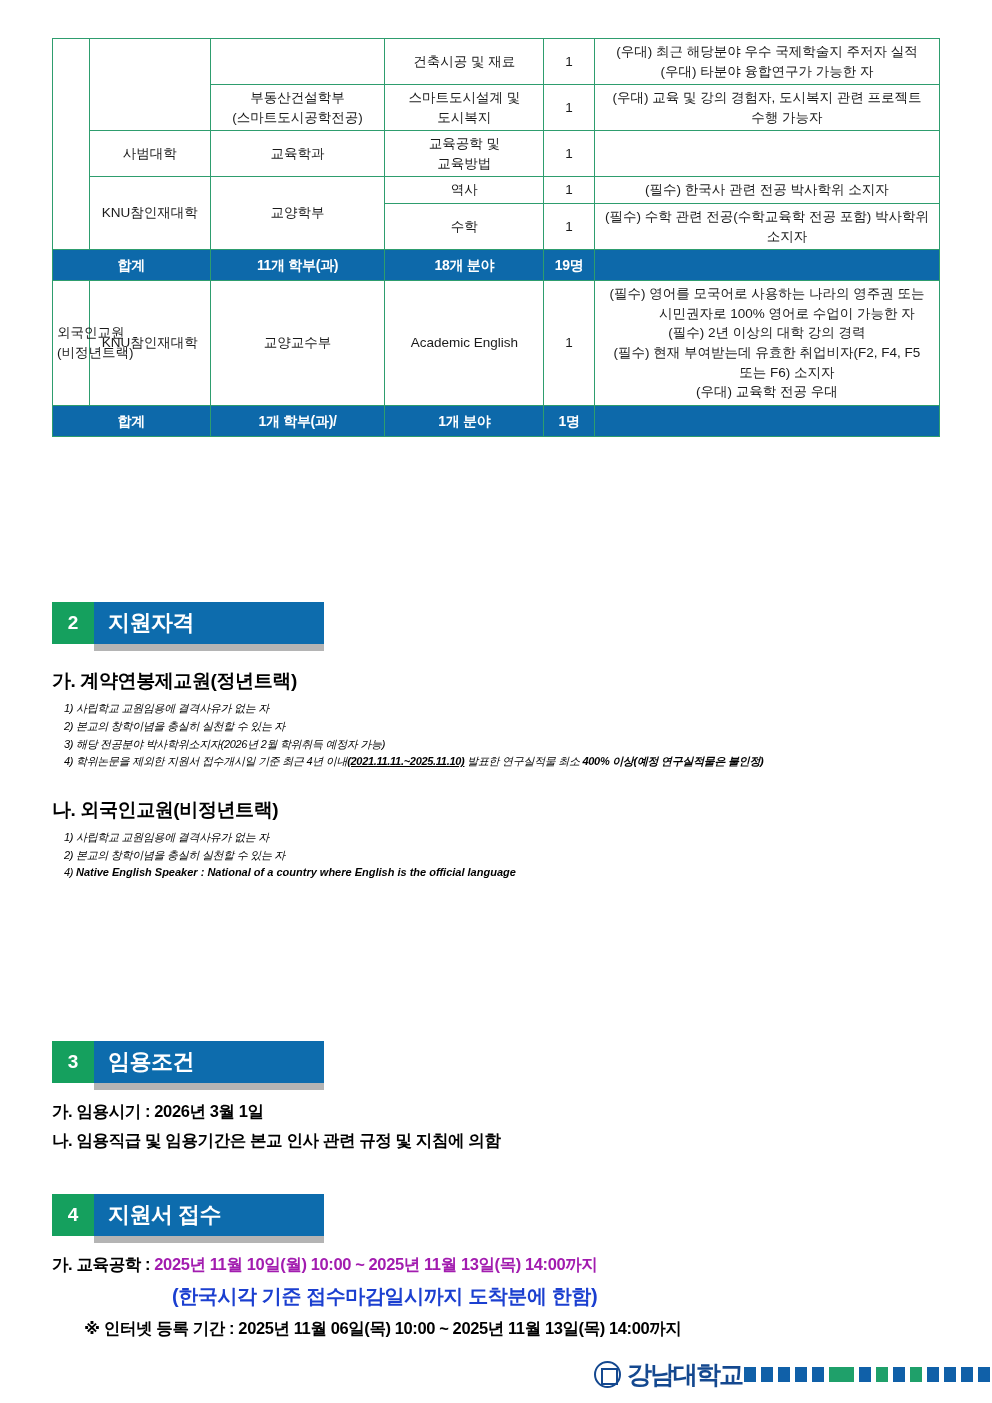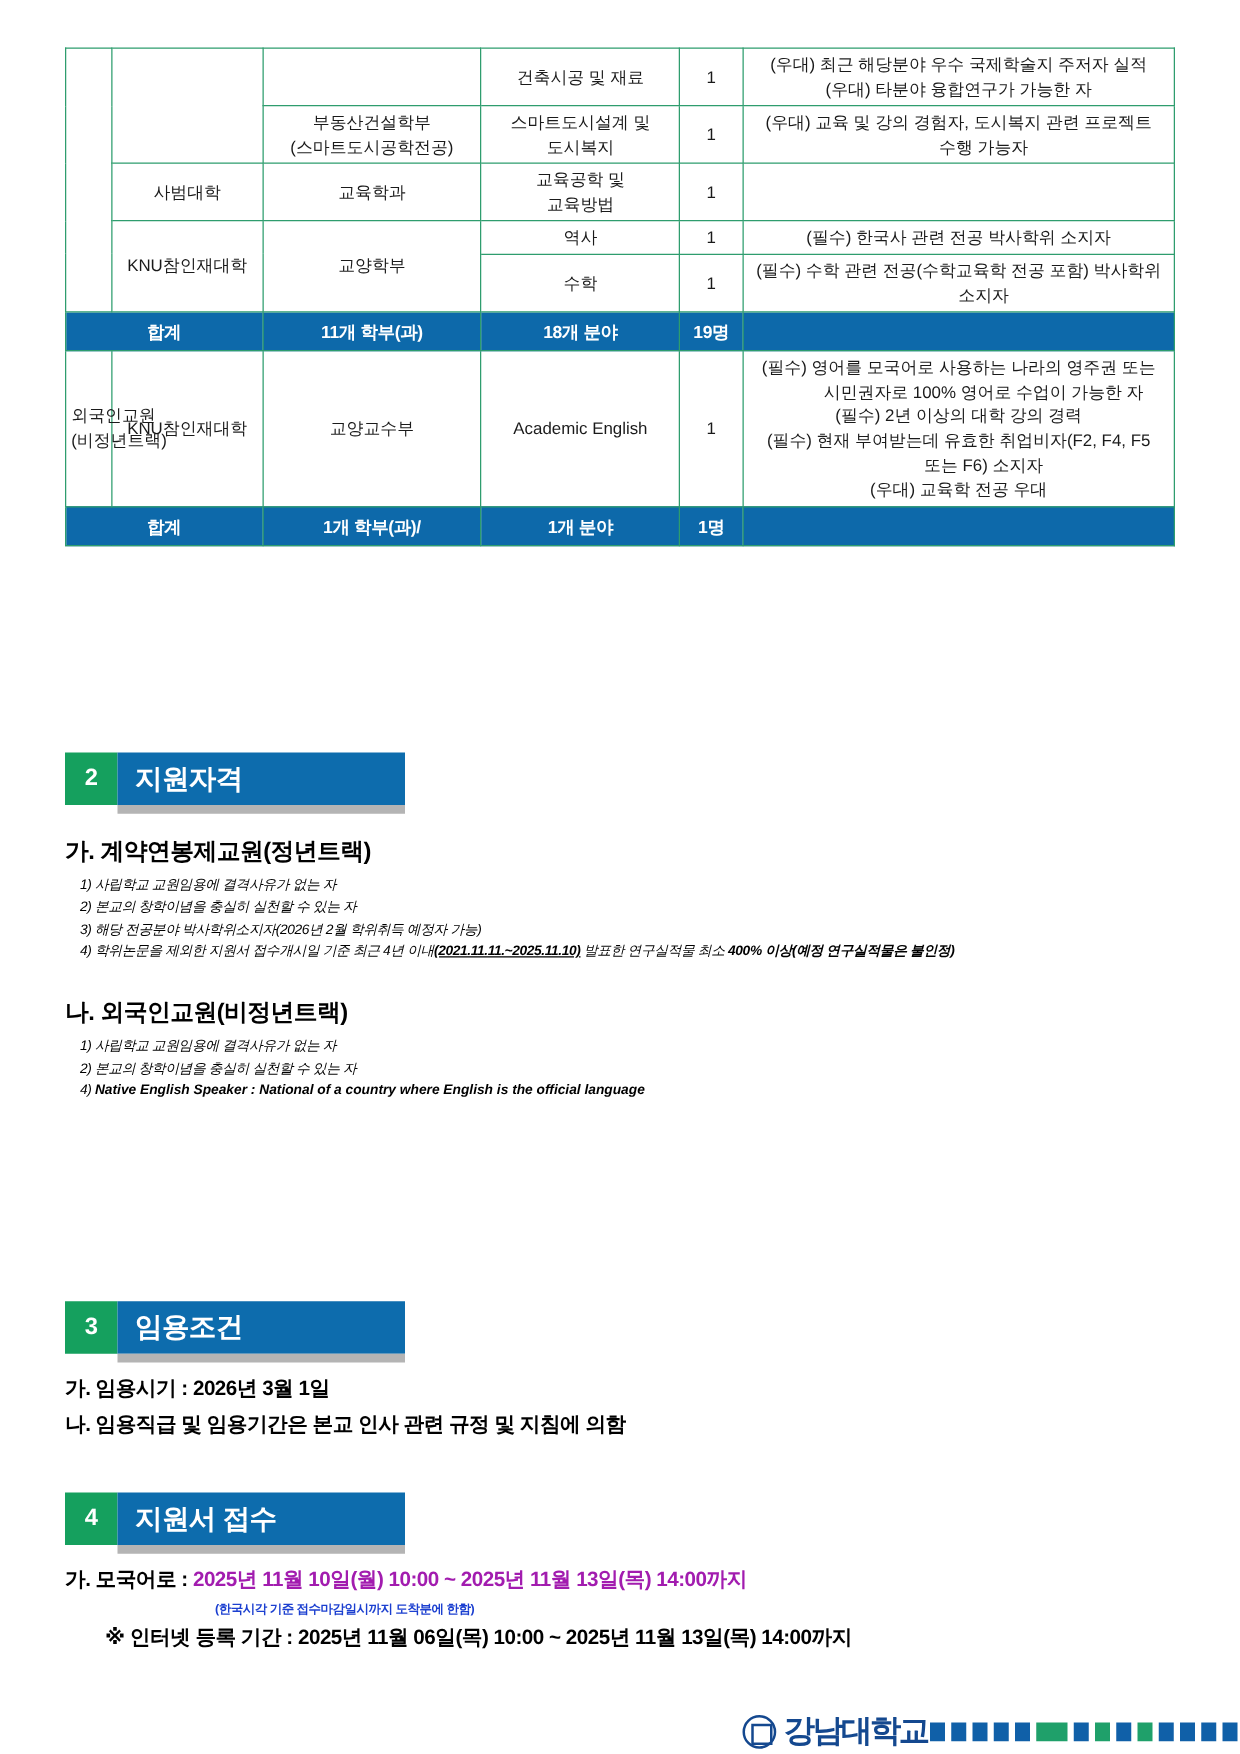--- a/index.html
+++ b/index.html
@@ -134,32 +134,32 @@
 
   .kv-line {
     font-size: 16.5px;
     font-weight: bold;
     letter-spacing: -0.4px;
     line-height: 1.75;
     white-space: nowrap;
   }
   .blue { color: #a21caf; }
   .blue-ln {
-    font-size: 10px;
+    font-size: 20px;
     font-weight: bold;
     color: #1b3fd0;
     letter-spacing: -0.4px;
     line-height: 1.75;
     white-space: nowrap;
   }
 
   
   .footer {
     position: absolute;
-    left: 0; bottom: 1px;
+    left: 0; bottom: 12px;
     width: 992px; height: 34px;
     display: flex;
     align-items: center;
     justify-content: flex-end;
     padding-right: 2px;
   }
   .seal {
     width: 27px; height: 27px;
     border-radius: 50%;
     border: 2px solid #14488f;
@@ -331,21 +331,21 @@
 
 <div class="section" style="top:1194px;">
   <div class="sec-head">
     <div class="sec-num">4</div>
     <div class="sec-title-bar">지원서 접수</div>
   </div>
   <div class="sec-shadow"></div>
 </div>
 
 <div class="section" style="top:1250px; width:900px;">
-  <div class="kv-line"><span>가. 모국어로 : </span><span class="blue">2025년 11월 10일(월) 10:00 ~ 2025년 11월 13일(목) 14:00까지</span></div>
+  <div class="kv-line"><span>가. 교육공학 : </span><span class="blue">2025년 11월 10일(월) 10:00 ~ 2025년 11월 13일(목) 14:00까지</span></div>
   <div class="blue-ln" style="padding-left:120px;">(한국시각 기준 접수마감일시까지 도착분에 한함)</div>
   <div class="kv-line" style="padding-left:32px;">※ 인터넷 등록 기간 : 2025년 11월 06일(목) 10:00 ~ 2025년 11월 13일(목) 14:00까지</div>
 </div>
 
 <div class="footer">
   <div class="seal"></div>
   <div class="uni-name">강남대학교</div>
   <div class="sq-strip">
     <div class="sq"></div>
     <div class="sq"></div>

